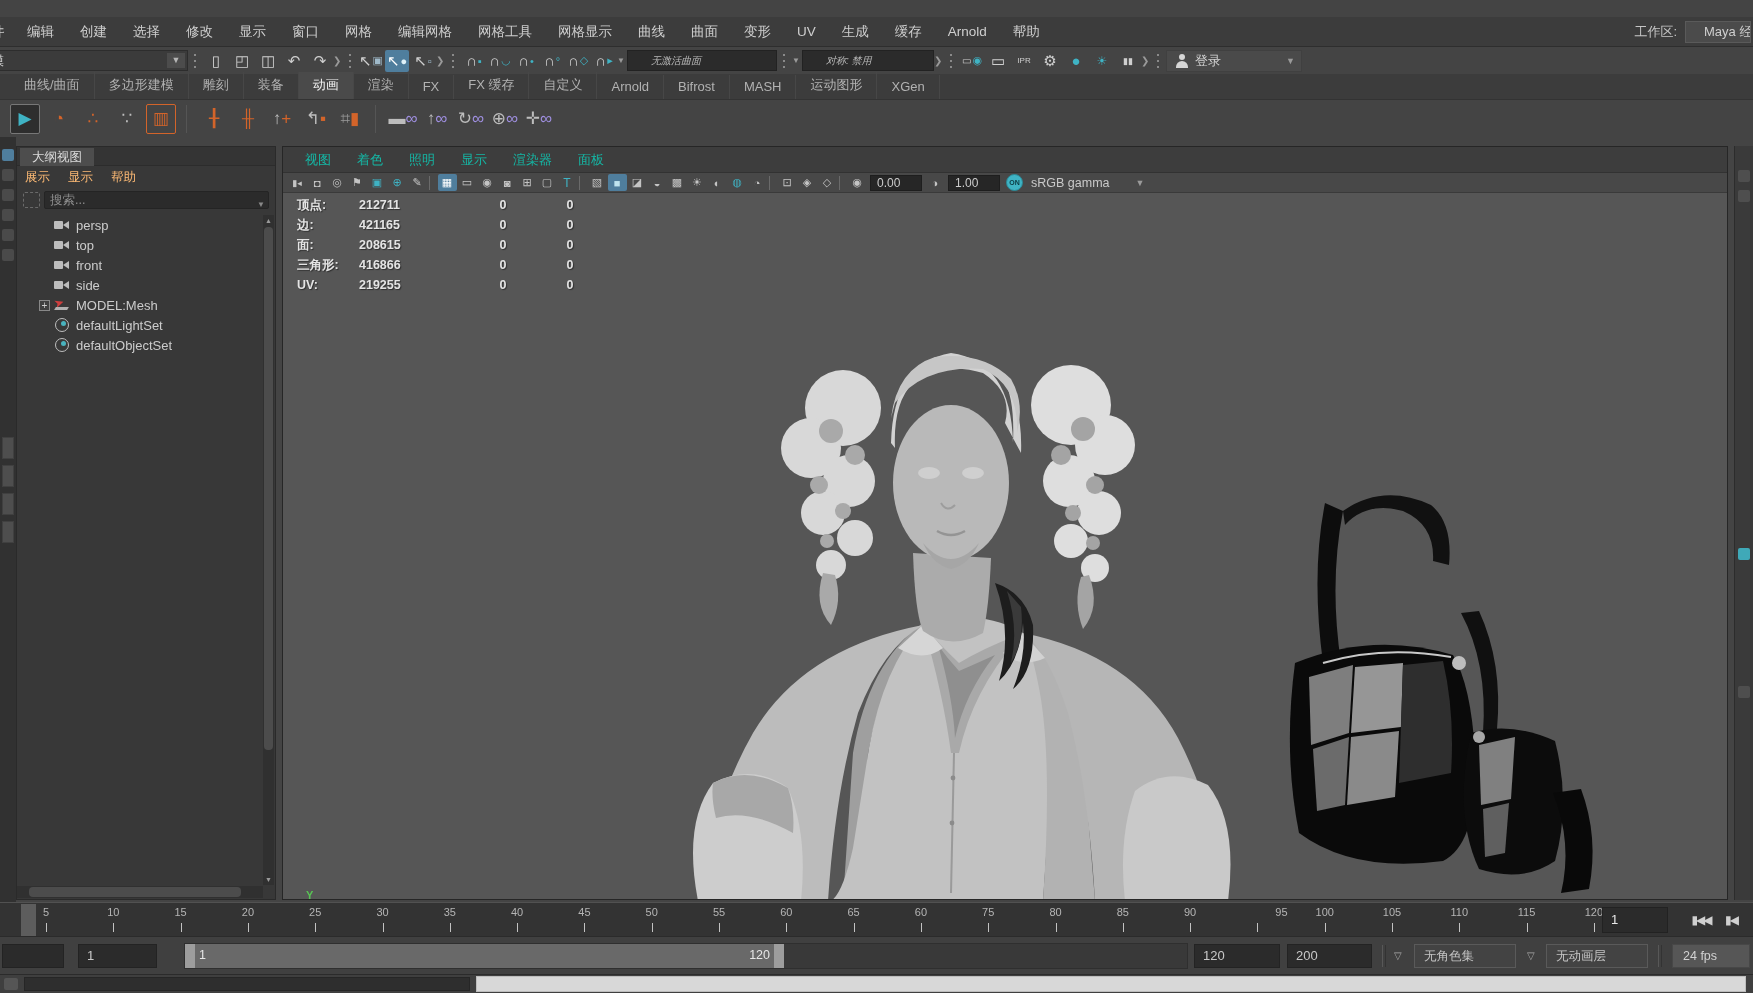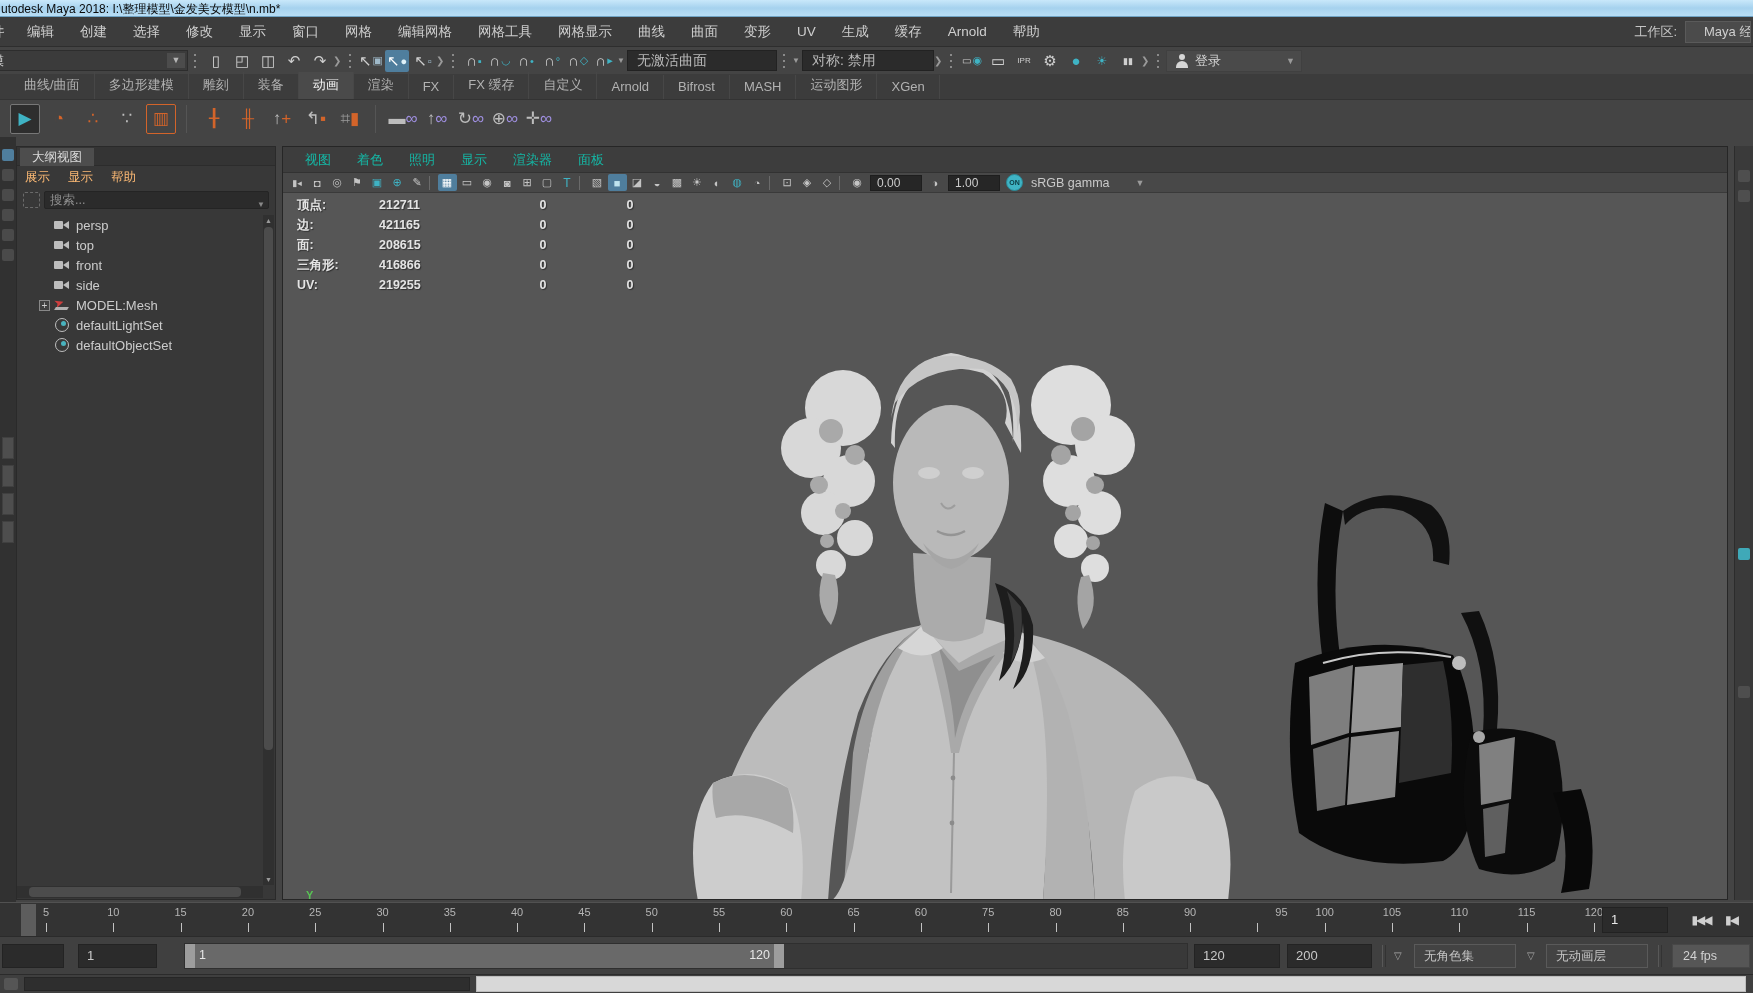--- a/index.html
+++ b/index.html
@@ -33,22 +33,22 @@
   .texp { width:10px; height:18px; color:#9a9a9a; font-size:10px; line-height:18px; }
   #menuset { width:200px; height:21px; margin-left:-12px; background:#3b3b3b; border:1px solid #2d2d2d;
      display:flex; align-items:center; position:relative; }
   #menuset .txt { color:#d0d0d0; font-size:13px; padding-left:2px; }
   #menuset .arr { position:absolute; right:2px; top:2px; width:18px; height:15px; background:#4c4c4c; color:#b5b5b5;
      font-size:9px; text-align:center; line-height:15px; }
   .icn { width:24px; height:22px; margin:0 1px; display:flex; align-items:center; justify-content:center;
      font-size:15px; color:#c9c9c9; border-radius:2px; position:relative; }
   .icn.active { background:#4f7e9d; color:#f2f2f2; }
   .icn .g2 { font-size:11px; margin-left:1px; }
-  .tfield { height:21px; background:#2b2b2b; border:1px solid #222; color:#b9b9b9; font-size:14px;
-     display:flex; align-items:center; padding-left:9px; }
+  .tfield { height:21px; background:#2b2b2b; border:1px solid #222; color:#b9b9b9; font-size:10px;
+     display:flex; align-items:center; padding-left:23px;font-style:italic; }
   #signin { display:flex; align-items:center; width:136px; height:22px; background:#4a4a4a; border:1px solid #404040; }
   #signin .person { width:14px; height:14px; margin:0 6px 0 8px; position:relative; }
   #signin .person:before { content:""; position:absolute; left:4px; top:0; width:6px; height:6px; border-radius:50%; background:#d6d6d6; }
   #signin .person:after { content:""; position:absolute; left:1px; top:7px; width:12px; height:7px; border-radius:6px 6px 0 0; background:#d6d6d6; }
   #signin .t { color:#d4d4d4; font-size:13px; }
 
   
   #shelftabs { left:0; top:74px; width:1753px; height:26px; background:#3c3c3c; border-bottom:1px solid #333;
      display:flex; align-items:flex-end; padding-left:10px; }
   .shelf-tab { color:#b2b2b2; font-size:13px; padding:4px 14px 5px; border-right:1px solid #474747; cursor:default; white-space:nowrap; }
@@ -108,21 +108,21 @@
   .vfield { height:16px; background:#262626; border:1px solid #1e1e1e; color:#cccccc; font-size:12px;
      display:flex; align-items:center; padding:0 6px; margin:0 3px; }
   #gamma-on { width:17px; height:17px; border-radius:50%; background:#3fb3c4; color:#0c3a42; font-size:7px; font-weight:bold;
      display:flex; align-items:center; justify-content:center; margin:0 3px; border:1px solid #2a8a98; }
   #colorspace { height:17px; display:flex; align-items:center; color:#c9c9c9; font-size:12.5px; padding:0 5px; }
   #colorspace .arr { margin-left:26px; color:#9a9a9a; font-size:9px; }
 
   #vp-render { position:absolute; left:0; top:46px; right:0; bottom:0; background:#565656; overflow:hidden; }
   #hud { position:absolute; left:14px; top:2px; }
   .hud-row { display:grid; grid-template-columns:62px 110px 68px 66px; height:20px; align-items:center;
-     color:#e4e4e4; font-size:12.5px; font-weight:bold; text-shadow:1px 1px 1px rgba(0,0,0,.45);gap:20px; }
+     color:#e4e4e4; font-size:12.5px; font-weight:bold; text-shadow:1px 1px 1px rgba(0,0,0,.45); }
   .hud-row .v { text-align:left; }
   .hud-row .z { text-align:center; }
   #axis-gizmo { position:absolute; left:14px; top:696px; width:46px; height:40px; }
   #axis-gizmo .y  { position:absolute; left:9px; top:0; color:#58c454; font-size:11px; font-weight:bold; }
 
   
   #rightsliver { left:1734px; top:9px; width:19px; height:754px; background:#3a3a3a; border-left:1px solid #2c2c2c; }
   #rightsliver .s { position:absolute; left:3px; width:12px; height:12px; background:#4e4e4e; border-radius:2px; }
   #rightsliver .s.teal { background:#3fa9b8; }
 
@@ -157,23 +157,20 @@
   #cmdline { left:0; top:974px; width:1753px; height:19px; background:#3f3f3f; border-top:1px solid #2b2b2b; position:absolute; }
   #mel-input { position:absolute; left:24px; top:2px; width:446px; height:14px; background:#2e2e2e; border:1px solid #262626; }
   #helpline { position:absolute; left:476px; top:1px; width:1270px; height:16px; background:#d8d8d8; border:1px solid #bdbdbd; }
   #cmd-icn { position:absolute; left:4px; top:3px; width:14px; height:12px; background:#555; border-radius:2px; }
 </style>
 </head>
 <body>
 
 <div id="stage">
 
-  <div id="titlebar" class="abs">
-    <span>utodesk Maya 2018: I:\整理模型\金发美女模型\n.mb*</span>
-  </div>
 
   <div id="menubar" class="abs">
     <span id="menu-clip">件</span>
     <div id="menu-items">
         <div class="menu-item">编辑</div>
         <div class="menu-item">创建</div>
         <div class="menu-item">选择</div>
         <div class="menu-item">修改</div>
         <div class="menu-item">显示</div>
         <div class="menu-item">窗口</div>

